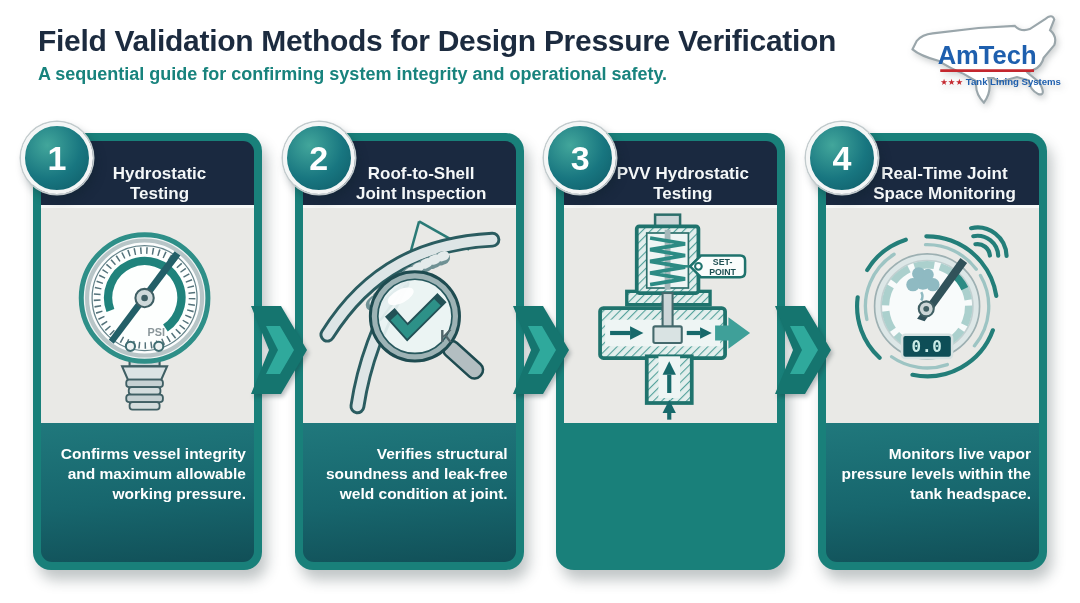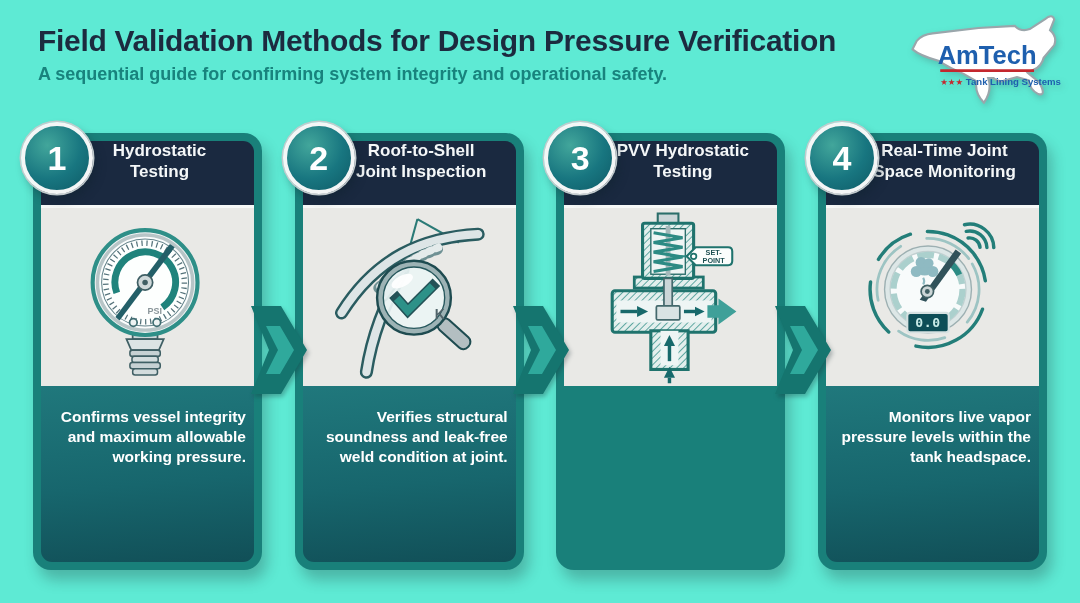--- a/index.html
+++ b/index.html
@@ -1,38 +1,38 @@
 <!DOCTYPE html>
 <html><head>
 <meta charset="utf-8">
 <style>
   html,body{margin:0;padding:0;background:#e8e8e4;}
-  .stage{position:relative;width:1080px;height:603px;background:#5eead4;overflow:hidden;
+  .stage{position:relative;width:1080px;height:603px;background:#ffffff;overflow:hidden;
          font-family:"Liberation Sans",sans-serif;}
 
   
   .page-title{position:absolute;left:38px;top:24px;font-size:30px;font-weight:700;
               color:#1c2b3f;letter-spacing:-0.3px;white-space:nowrap;}
   .page-subtitle{position:absolute;left:38px;top:64px;font-size:18px;font-weight:700;
                  color:#18837d;white-space:nowrap;}
   .logo{position:absolute;right:14px;top:8px;width:162px;height:104px;
         filter:drop-shadow(2px 3px 3px rgba(60,70,75,0.25));}
 
   
   .cards-row{position:absolute;left:33px;top:133px;width:1014px;height:437px;
              display:flex;justify-content:space-between;}
   .card{position:relative;width:229px;height:437px;background:#19807a;border-radius:18px;
         padding:8px;box-sizing:border-box;display:flex;flex-direction:column;
         box-shadow:5px 10px 14px rgba(30,45,50,0.28);}
   .card-header{height:64px;background:#1a2940;border-radius:11px 11px 0 0;
-               display:flex;align-items:flex-start;justify-content:center;
+               display:flex;align-items:flex-end;justify-content:center;
                padding-left:26px;padding-right:2px;}
   .card-title{color:#f4f7f8;font-size:17px;font-weight:700;text-align:center;
               line-height:1.22;max-width:150px;}
-  .card-illustration{height:181px;background:#e9e9e6;border-top:3px solid #f6f8f7;
+  .card-illustration{height:218px;background:#e9e9e6;border-top:3px solid #f6f8f7;
                      position:relative;box-sizing:border-box;}
   .card-illustration svg{position:absolute;left:0;top:0;width:100%;height:100%;}
   .card-footer{flex:1;display:flex;align-items:flex-start;justify-content:center;
                background:linear-gradient(175deg,#20787c 0%,#17666d 55%,#114f57 100%);
                border-radius:0 0 11px 11px;padding:21px 8px 0;}
   .card-desc{color:#ffffff;font-size:15.5px;font-weight:700;text-align:right;
              line-height:1.3;max-width:200px;}
 
   .badge{position:absolute;left:-12px;top:-11px;width:64px;height:64px;border-radius:50%;
          background:radial-gradient(circle at 35% 30%,#42a69b 0%,#187680 55%,#0e5a66 100%);

